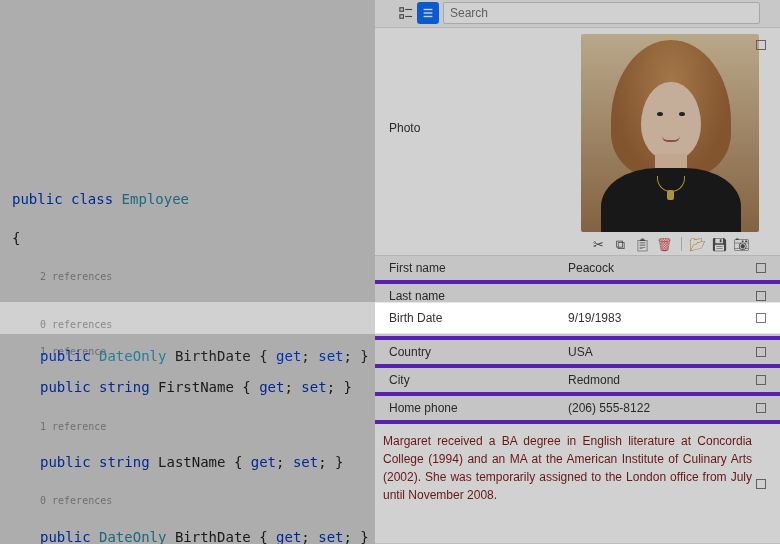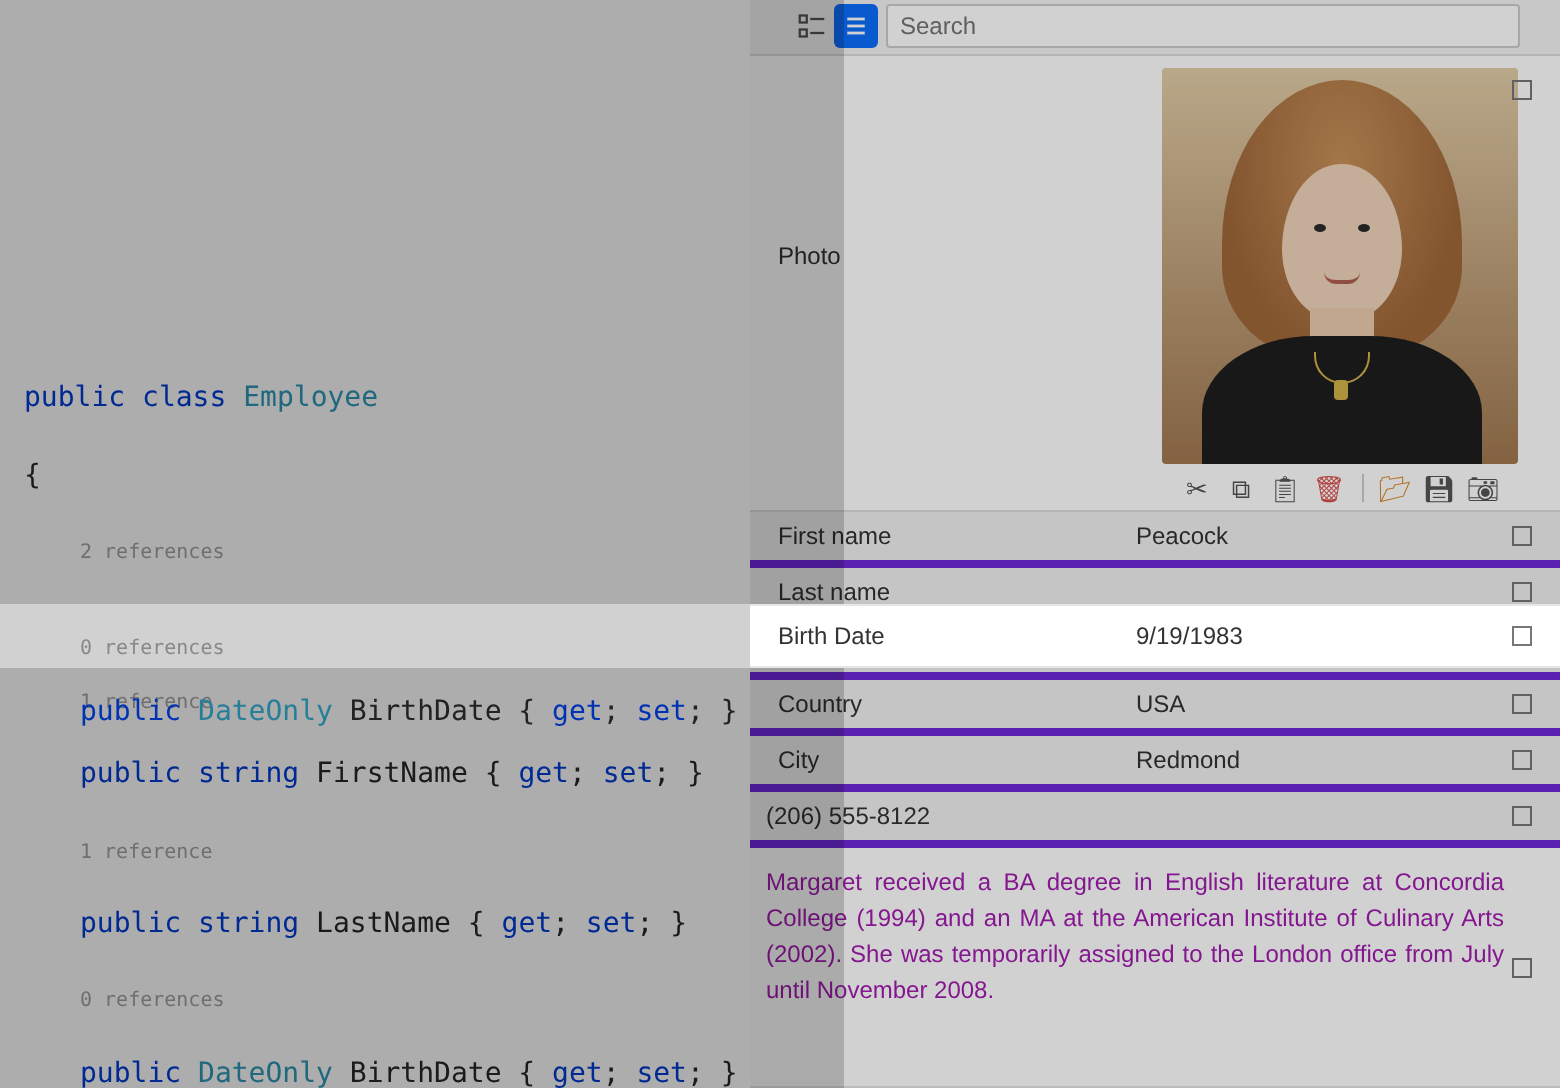--- a/index.html
+++ b/index.html
@@ -1,17 +1,17 @@
 <!DOCTYPE html>
 <html><head>
 <meta charset="utf-8">
 <style>
 *{margin:0;padding:0;box-sizing:border-box}
 body{font-family:"Segoe UI",Tahoma,sans-serif;font-size:13px;background:#d4d4d4;width:780px;height:544px;overflow:hidden;position:relative}
-.left-pane{position:absolute;left:0;top:0;width:422px;height:544px;background:#d4d4d4;padding:0}
+.left-pane{position:absolute;left:0;top:0;width:375px;height:544px;background:#d4d4d4;padding:0}
 .dim-overlay{position:absolute;inset:0;background:rgba(0,0,0,.18);pointer-events:none;z-index:5}
 .code{font-family:Consolas,Menlo,monospace;font-size:14px;line-height:1.4;padding:10px 12px;padding-top:170px;white-space:pre;color:#222;position:relative;z-index:1}
 .code .kw{color:#0033b3;font-weight:normal}
 .code .type{color:#267f99}
 .code .accessor{color:#0033b3}
 .code .refs{color:#888;font-size:10px;padding-left:28px;display:block;margin-top:2px}
 .code .line{display:block}
 .code .indent{padding-left:28px}
 .highlight-band{position:absolute;left:0;width:780px;height:32px;top:302px;background:#fff;z-index:3;pointer-events:none}
 .highlight-code{position:absolute;top:302px;left:12px;width:360px;height:32px;z-index:6;font-family:Consolas,Menlo,monospace;font-size:14px;line-height:1.2;white-space:pre;color:#222;pointer-events:none}
@@ -37,21 +37,21 @@
 .photo-actions .ic.folder{color:#d88b2a}
 .photo-actions .sep{width:1px;height:14px;background:#ccc;margin:0 2px}
 .exp-sq{width:10px;height:10px;border:1px solid #777;position:absolute;right:14px;top:50%;transform:translateY(-50%);cursor:pointer}
 .grid{display:flex;flex-direction:column}
 .row{display:flex;border-bottom:4px solid #6d28d9;background:#f1f1f1;min-height:25px;position:relative}
 .row:nth-child(even){background:#f1f1f1}
 .row .lbl{width:185px;padding:5px 14px;font-size:12px;color:#333}
 .row .val{flex:1;padding:5px 10px 5px 8px;font-size:12px;color:#333;position:relative;padding-right:28px}
 .notes-row{display:flex;border-bottom:1px solid #e6e6e6;background:#fff;min-height:120px;position:relative}
 .notes-row .lbl{width:185px;padding:8px 14px;display:flex;align-items:center;font-size:12px}
-.notes-row .val{flex:1;padding:8px 8px 8px 8px;font-size:12px;color:#a21caf;text-align:justify;padding-right:28px;line-height:1.5}
+.notes-row .val{flex:1;padding:8px 8px 8px 8px;font-size:12px;color:#7f1d1d;text-align:justify;padding-right:28px;line-height:1.5}
 .bd-highlight-row{position:absolute;top:302px;left:375px;width:405px;height:32px;z-index:6;display:flex;align-items:center;background:#fff;border-top:1px solid #e6e6e6;border-bottom:1px solid #e6e6e6;pointer-events:none}
 .bd-highlight-row .lbl{width:185px;padding:5px 14px;font-size:12px;color:#333}
 .bd-highlight-row .val{flex:1;padding:5px 8px;font-size:12px;color:#333;position:relative;padding-right:28px}
 .bd-highlight-row .exp-sq{right:14px}
 
 .hair{position:absolute;top:6px;left:30px;width:120px;height:140px;background:radial-gradient(ellipse at 50% 30%,#c8915a 0%,#a0683a 70%);border-radius:60% 60% 50% 50%/70% 70% 40% 40%}
 .face{position:absolute;top:48px;left:60px;width:60px;height:78px;background:#f0d4bb;border-radius:50% 50% 46% 46%/56% 56% 46% 46%}
 .eye{position:absolute;width:6px;height:4px;background:#2a2a2a;border-radius:50%;top:30px}
 .eye.l{left:16px}.eye.r{right:16px}
 .mouth{position:absolute;left:50%;transform:translateX(-50%);bottom:18px;width:18px;height:6px;border-bottom:2px solid #b06050;border-radius:0 0 10px 10px}
@@ -163,20 +163,21 @@
       <div class="lbl">Country</div>
       <div class="val">USA</div>
       <div class="exp-sq"></div>
     </div>
     <div class="row">
       <div class="lbl">City</div>
       <div class="val">Redmond</div>
       <div class="exp-sq"></div>
     </div>
     <div class="row">
+      <div class="lbl">Home phone</div>
       <div class="val">(206) 555-8122</div>
       <div class="exp-sq"></div>
     </div>
     <div class="notes-row">
       <div class="val">Margaret received a BA degree in English literature at Concordia College (1994) and an MA at the American Institute of Culinary Arts (2002). She was temporarily assigned to the London office from July until November 2008.</div>
       <div class="exp-sq"></div>
     </div>
   </div>
   <div class="dim-overlay"></div>
 </div>

